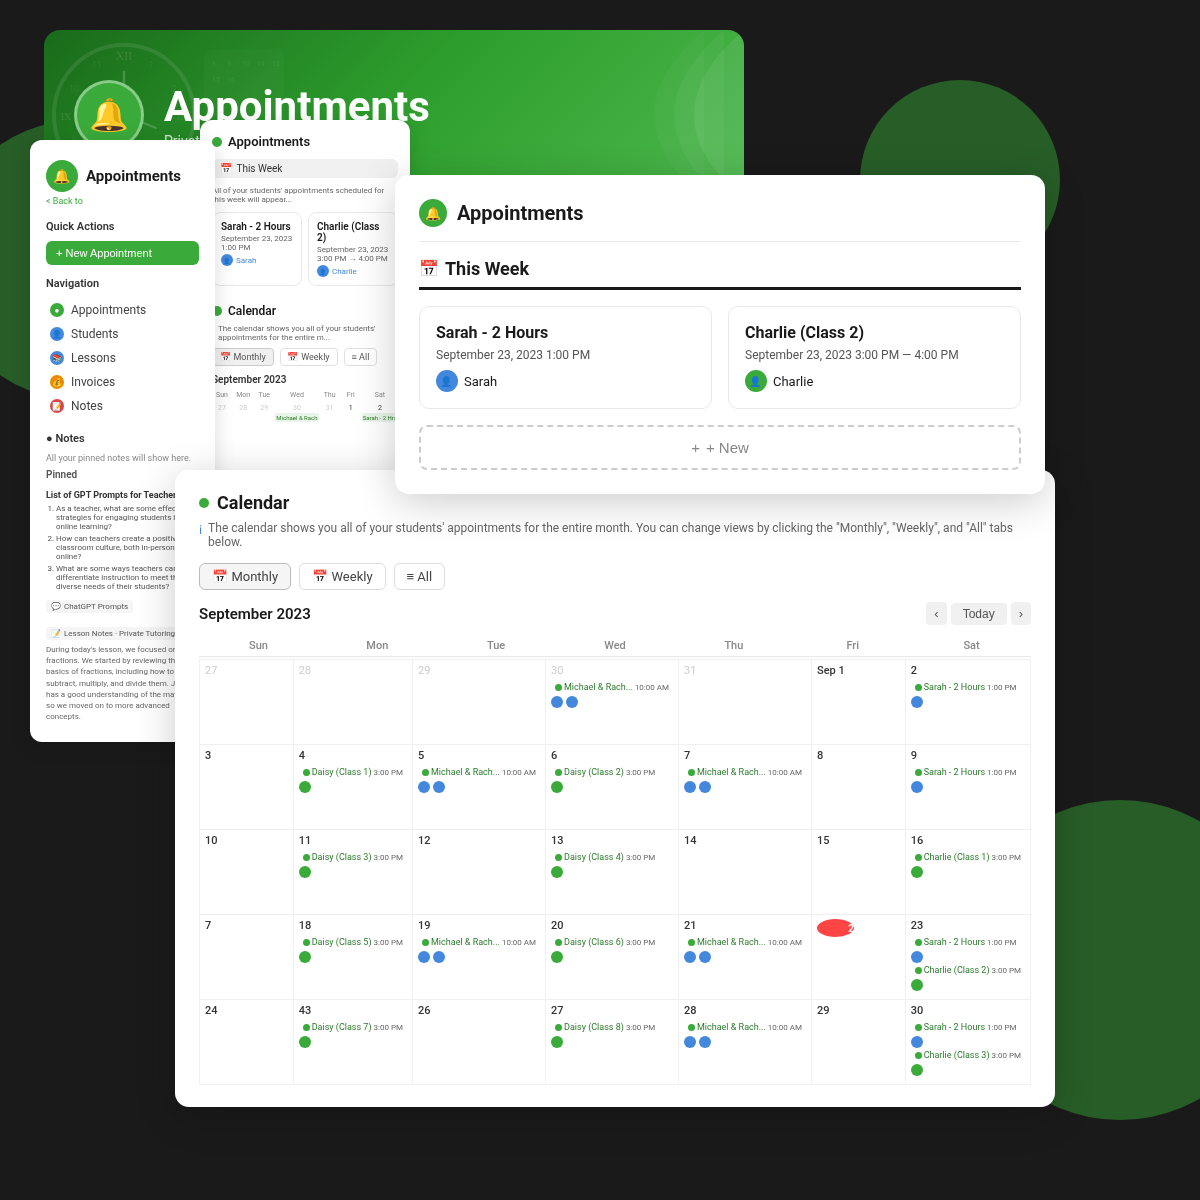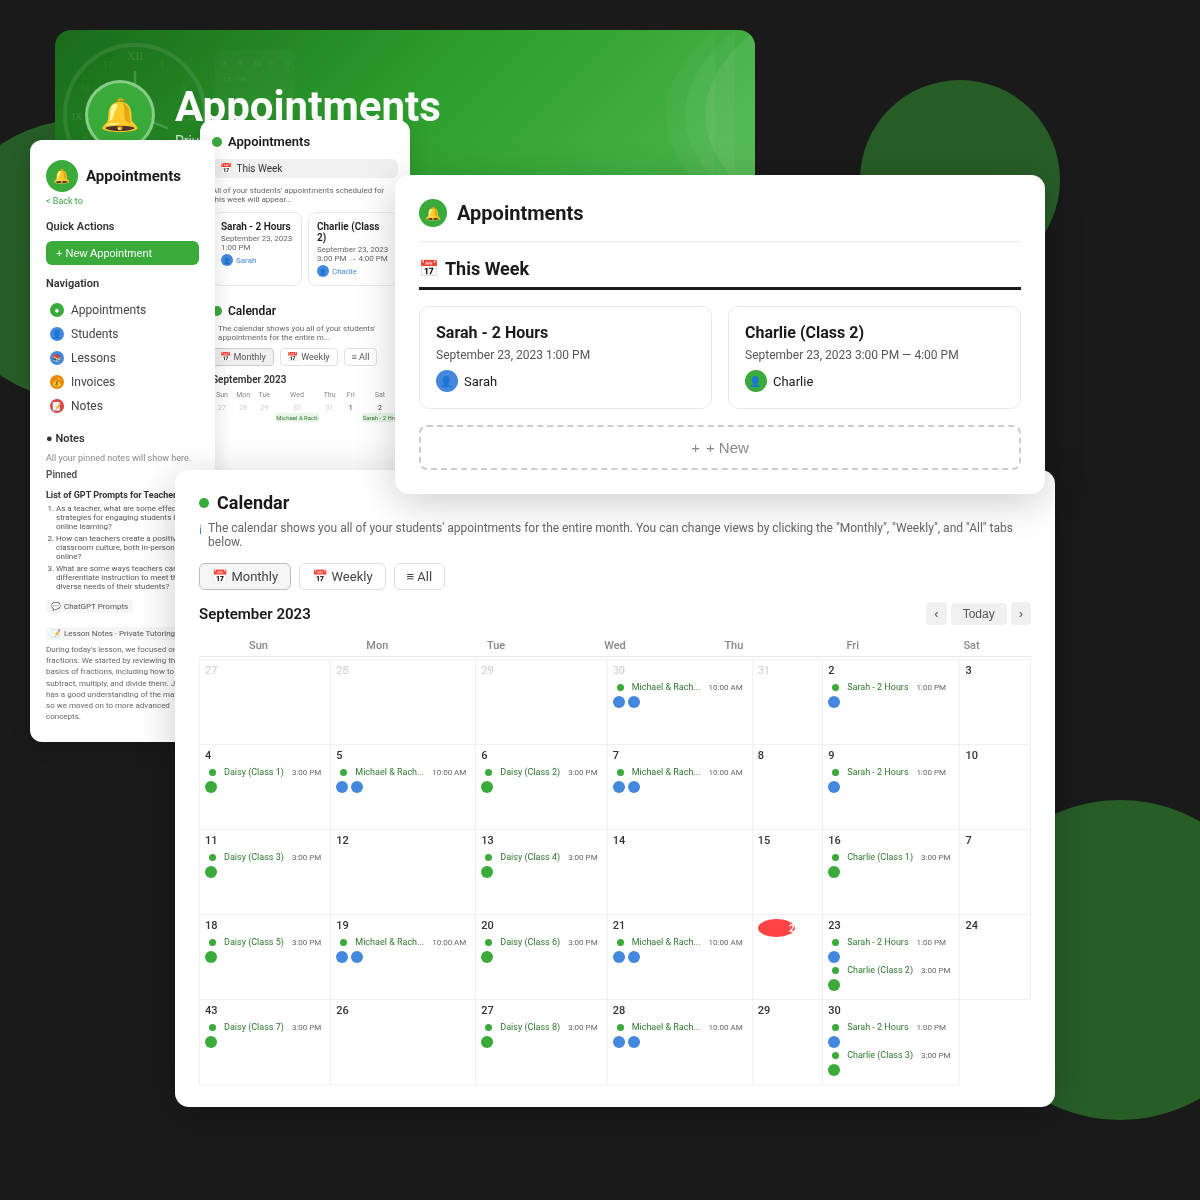--- a/index.html
+++ b/index.html
@@ -20,21 +20,21 @@
       opacity: 0.7;
     }
     .bg-circle-tl { width: 280px; height: 280px; top: 120px; left: -60px; }
     .bg-circle-br { width: 320px; height: 320px; bottom: 80px; right: -80px; }
     .bg-circle-tr { width: 200px; height: 200px; top: 80px; right: 140px; }
 
     
     .hero-banner {
       position: absolute;
       top: 30px;
-      left: 55px;
+      left: 44px;
       width: 700px;
       height: 170px;
       border-radius: 16px;
       background: linear-gradient(135deg, #1a6b1a 0%, #2d9e2d 50%, #4db84d 100%);
       overflow: hidden;
       display: flex;
       align-items: center;
       padding: 20px 30px;
       z-index: 5;
     }
@@ -327,21 +327,21 @@
       vertical-align: top;
     }
     .cal-cell-num {
       font-size: 11px; color: #888; margin-bottom: 3px;
     }
     .cal-cell-num.sep { color: #333; font-weight: 500; }
     .cal-event {
       border-radius: 3px; padding: 2px 4px; margin-bottom: 2px;
       font-size: 9px; color: white; white-space: nowrap; overflow: hidden;
       text-overflow: ellipsis; cursor: pointer;
-      display: flex; align-items: center; gap: 8px;
+      display: flex; align-items: center; gap: 2px;
     }
     .cal-event-green { background: transparent; color: #2d7a2d; }
     .cal-event-dot { width: 7px; height: 7px; border-radius: 50%; flex-shrink: 0; }
     .cal-event-dot-green { background: #3aaa3a; }
     .cal-student-row { display: flex; gap: 3px; align-items: center; margin-top: 1px; }
     .cal-student-icon { width: 12px; height: 12px; border-radius: 50%; background: #4488dd; flex-shrink: 0; }
     .cal-student-icon-green { background: #3aaa3a; }
     .cal-event-time { font-size: 8px; color: #666; }
     .other-month { color: #ccc !important; }
   </style>
@@ -610,20 +610,23 @@
       </div>
       <div class="cal-student-row">
         <div class="cal-student-icon"></div>
         <div class="cal-student-icon"></div>
       </div>
     </div>
     <div class="cal-cell">
       <div class="cal-cell-num other-month">31</div>
     </div>
     <div class="cal-cell">
+      <div class="cal-cell-num sep">Sep 1</div>
+    </div>
+    <div class="cal-cell">
       <div class="cal-cell-num sep">2</div>
       <div class="cal-event cal-event-green">
         <div class="cal-event-dot cal-event-dot-green"></div>
         <span>Sarah - 2 Hours</span>
         <span class="cal-event-time">1:00 PM</span>
       </div>
       <div class="cal-student-row">
         <div class="cal-student-icon"></div>
       </div>
     </div>

